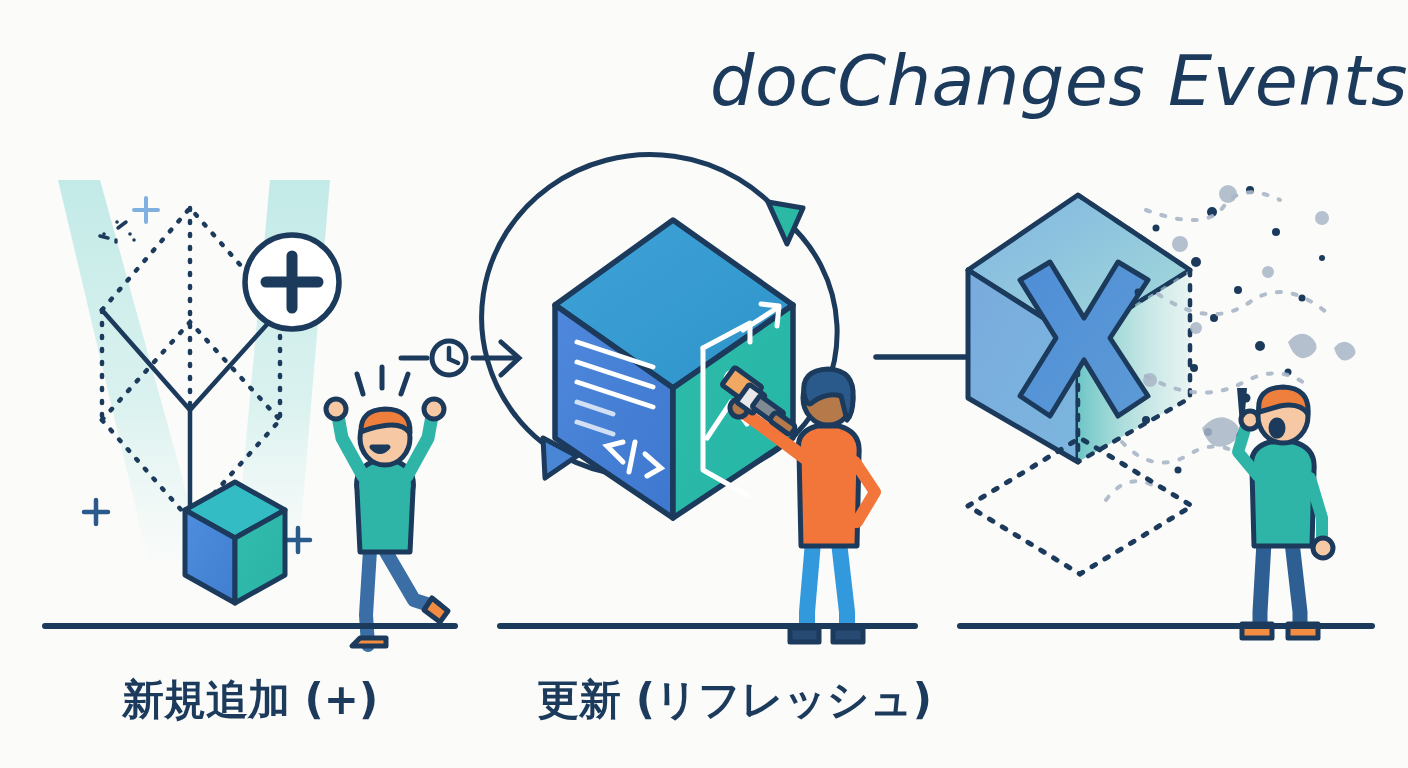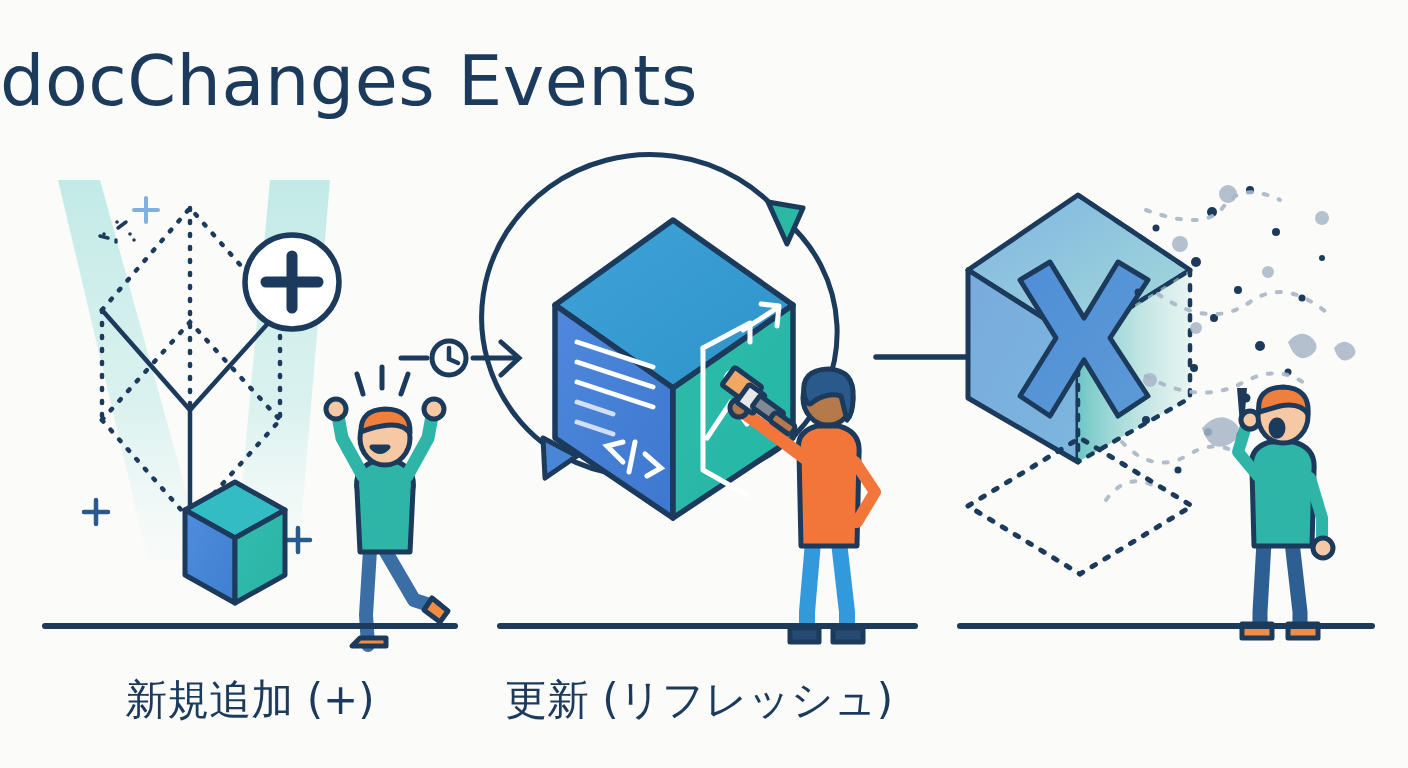--- a/index.html
+++ b/index.html
@@ -5,42 +5,43 @@
   html,body{margin:0;padding:0;}
   body{
     width:1408px;height:768px;
     background:#fbfbf9;
     font-family:"DejaVu Sans","Liberation Sans",sans-serif;
     overflow:hidden;
   }
   #stage{position:relative;width:1408px;height:768px;}
   #title{
     position:absolute;left:0;top:40px;width:1408px;
-    text-align:left;
+    text-align:right;
     font-size:70px;
     font-weight:400;
     letter-spacing:0.5px;
     color:#1b3a5c;
     font-family:"DejaVu Sans","Liberation Sans",sans-serif;
+    font-style:italic;
   }
   .panel{position:absolute;top:170px;height:470px;}
   #panel1{left:30px;width:440px;}
   #panel2{left:495px;width:430px;}
   #panel3{left:950px;width:430px;}
   .caption{
     position:absolute;top:672px;
     text-align:center;
     font-size:42px;
-    font-weight:400;
+    font-weight:700;
     color:#1b3a5c;
     font-family:"DejaVu Sans","Liberation Sans",sans-serif;
     white-space:nowrap;
   }
   #cap1{left:30px;width:440px;}
-  #cap2{left:484px;width:430px;}
+  #cap2{left:502px;width:430px;text-align:right;}
   #cap3{left:945px;width:440px;}
   .connector{position:absolute;}
   #conn1{left:395px;top:318px;width:140px;height:80px;}
   #conn2{left:870px;top:325px;width:150px;height:62px;}
   svg{display:block;overflow:visible;}
 </style>
 </head>
 <body>
 
 <div id="stage">

